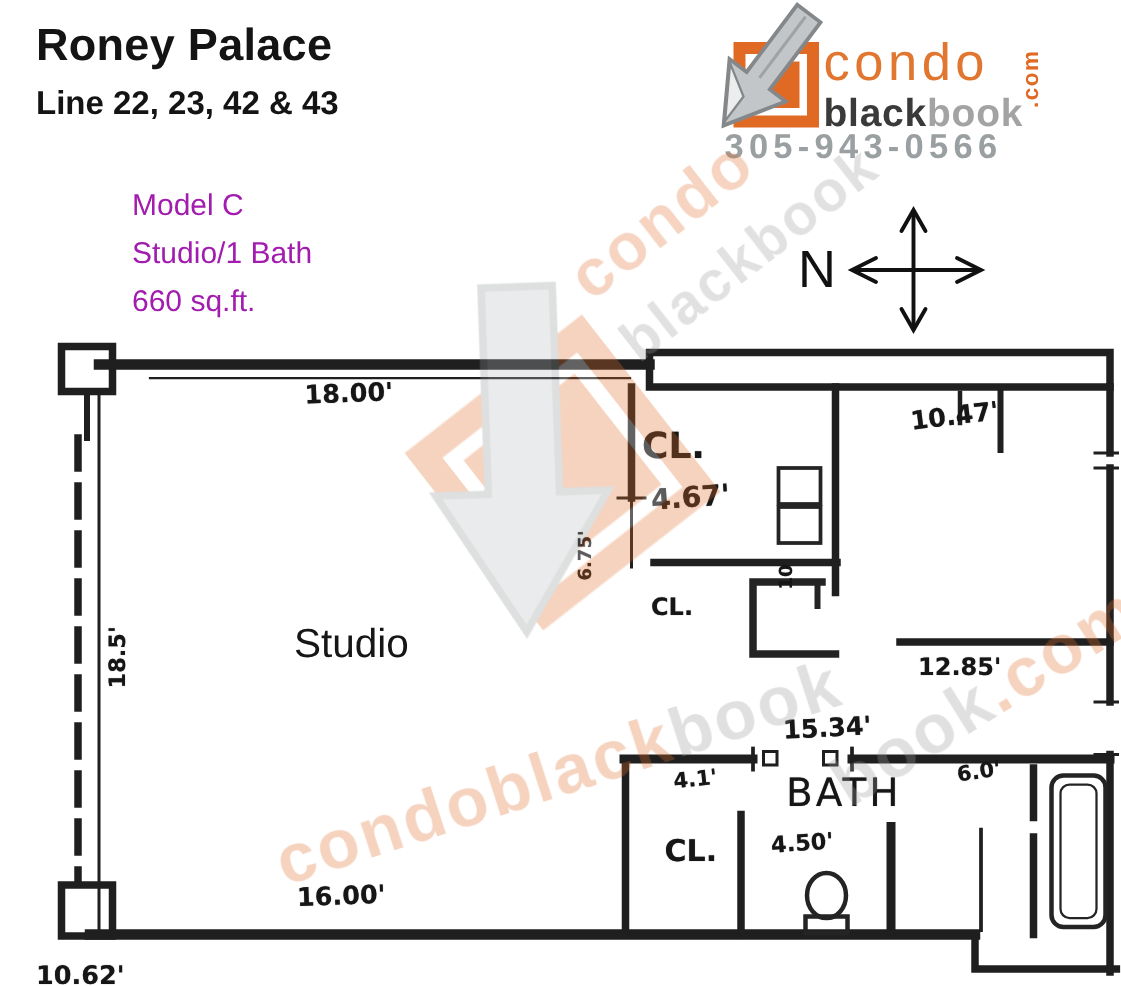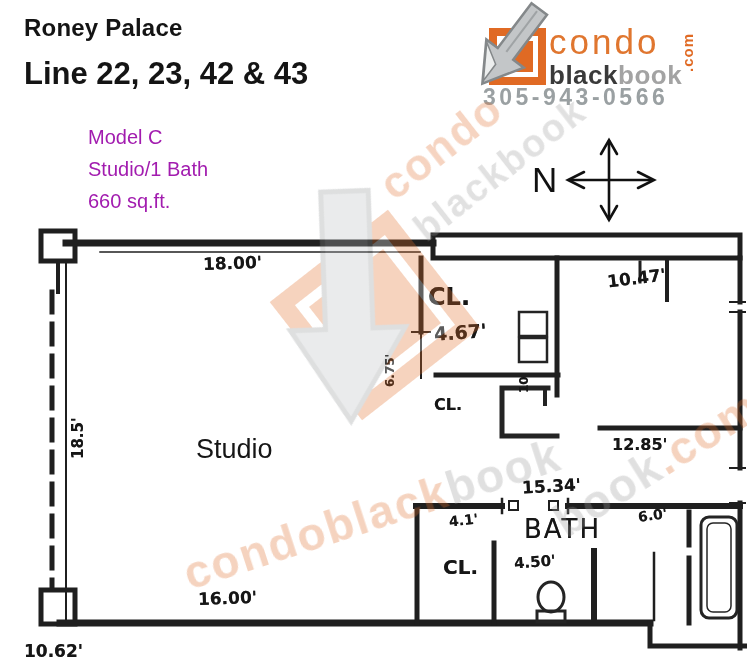--- a/index.html
+++ b/index.html
@@ -1,42 +1,42 @@
 <!DOCTYPE html>
 <html style="--orange: #e06a24; --bgray: #9aa0a2;"><head>
 <meta charset="utf-8">
 <style>
   :root{ --orange:#e06a24; --bgray:#9aa0a2; }
   html,body{margin:0;padding:0;background:#fff;}
   #stage{position:relative;width:747px;height:657px;background:#ffffff;overflow:hidden;
          font-family:"Liberation Sans",sans-serif;color:#141414;}
   
-  .title{position:absolute;left:24px;top:14px;font-size:24px;font-weight:700;letter-spacing:.2px;}
-  .subtitle{position:absolute;left:24px;top:56px;font-size:31px;font-weight:700;}
+  .title{position:absolute;left:24px;top:14px;font-size:30px;font-weight:700;letter-spacing:.2px;}
+  .subtitle{position:absolute;left:24px;top:56px;font-size:22px;font-weight:700;}
   .unit{position:absolute;left:88px;top:121px;font-size:20px;line-height:32px;color:#a21caf;}
   
   .logo-sq{position:absolute;left:489px;top:28px;width:57px;height:57px;background:var(--orange);}
   .logo-sq-inner{position:absolute;left:8px;top:8px;right:8px;bottom:8px;border:5px solid #fff;}
   .logo-arrow{position:absolute;left:478px;top:-4px;width:64px;height:102px;transform:rotate(37deg);}
   .wordmark{position:absolute;left:549px;top:24px;width:160px;}
   .w-condo{font-size:35px;letter-spacing:3px;color:#e0762f;font-weight:400;line-height:36px;}
   .w-black{font-size:26px;font-weight:700;color:#3a3a3a;letter-spacing:.5px;}
   .w-book{font-size:26px;font-weight:700;color:#a3a3a3;letter-spacing:.5px;}
   .w-tld{position:absolute;left:668px;top:44px;transform:rotate(-90deg);font-size:15px;font-weight:700;
          color:var(--orange);letter-spacing:1px;}
   .phone{position:absolute;left:483px;top:84px;font-size:23px;font-weight:700;color:var(--bgray);letter-spacing:3.5px;}
   
   .north{position:absolute;left:532px;top:160px;font-size:35px;font-weight:400;color:#111;}
   .compass-svg{position:absolute;left:534px;top:133px;}
   
   .lab{position:absolute;font-family:"DejaVu Sans",sans-serif;color:#161616;white-space:nowrap;
        text-shadow:0 0 .6px rgba(20,20,20,.65);}
   .dim{font-weight:700;}
   .vert{transform:rotate(-90deg);transform-origin:center center;}
-  .studio-lab{font-family:"Liberation Sans",sans-serif;font-weight:400;text-shadow:none;margin-top:20px;}
+  .studio-lab{font-family:"Liberation Sans",sans-serif;font-weight:400;text-shadow:none;}
   
   .wm{position:absolute;opacity:.3;pointer-events:none;}
   .wm-icon-sq{position:absolute;background:var(--orange);}
   .wm-icon-inner{position:absolute;border:10px solid #fff;}
   .wm-text{font-family:"Liberation Sans",sans-serif;font-weight:700;letter-spacing:2px;white-space:nowrap;}
   .wm-o{color:#df6e2d;} .wm-g{color:#9a9a9a;}
   svg{display:block;}
 </style>
 </head>
 <body>

